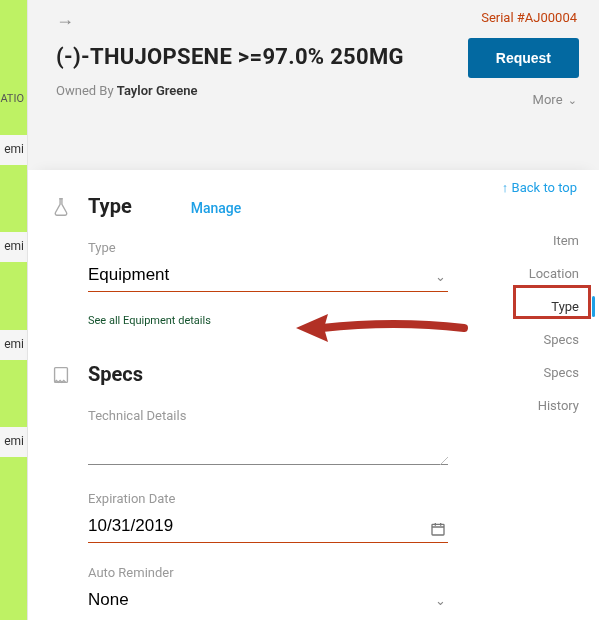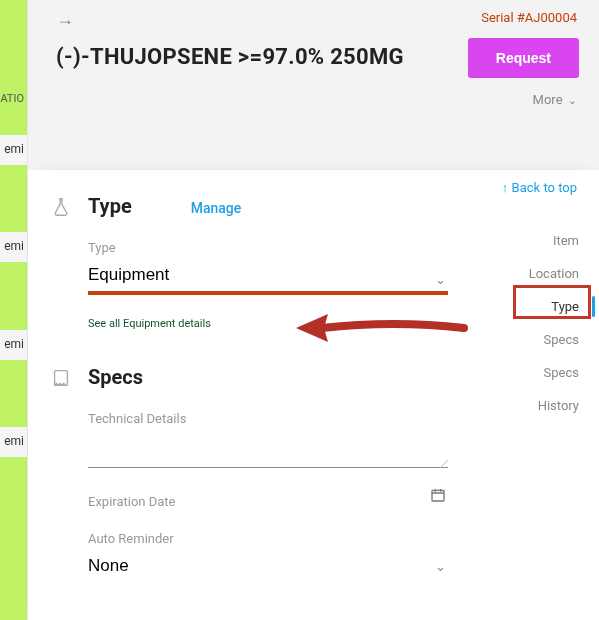--- a/index.html
+++ b/index.html
@@ -74,21 +74,21 @@
     .owned {
       margin-top: 14px;
       font-size: 13px;
       color: #888;
     }
     .owned b { color: #333; font-weight: 600; }
     .request-btn {
       position: absolute;
       right: 20px;
       top: 38px;
-      background: #d946ef;
+      background: #0369a1;
       color: #fff;
       border: none;
       border-radius: 3px;
       padding: 12px 28px;
       font-size: 14px;
       font-weight: 600;
       cursor: pointer;
     }
     .more {
       position: absolute;
@@ -167,21 +167,21 @@
     }
     .field-label {
       font-size: 13px;
       color: #999;
       margin-top: 22px;
     }
     .field-input {
       width: 360px;
       margin-top: 6px;
       border: none;
-      border-bottom: 4px solid #c2410c;
+      border-bottom: 1px solid #c2410c;
       font-size: 17px;
       padding: 4px 24px 6px 0;
       background: transparent;
       position: relative;
     }
     .field-wrap { position: relative; width: 360px; }
     .field-chevron {
       position: absolute;
       right: 2px;
       bottom: 8px;
@@ -258,20 +258,24 @@
   <div class="grey-block" style="top:330px;"></div>
   <div class="rowlabel" style="top:337px;">emi</div>
   <div class="grey-block" style="top:427px;"></div>
   <div class="rowlabel" style="top:434px;">emi</div>
 </div>
 
 <div class="header">
   <span class="arrow-icon">→</span>
   <div class="serial">Serial #AJ00004</div>
   <div class="title">(-)-THUJOPSENE  &gt;=97.0% 250MG</div>
+  <div class="owned">
+    <span>Owned By</span>
+    <b>Taylor Greene</b>
+  </div>
   <button class="request-btn">Request</button>
   <div class="more">
     <span>More</span>
     <span class="chev">⌄</span>
   </div>
 </div>
 
 <div class="content">
   <div class="backtotop">
     <span>↑</span>
@@ -322,20 +326,21 @@
     </div>
     <h2>Specs</h2>
 
     <div class="field-label">Technical Details</div>
     <div class="textarea-handle">
       <textarea class="textarea-line" style="padding: 0px;"></textarea>
     </div>
 
     <div class="field-label">Expiration Date</div>
     <div class="field-wrap">
+      <input class="field-input" value="10/31/2019" style="">
       <span class="field-cal">
         <svg viewBox="0 0 24 24" stroke="#777" fill="none" stroke-width="2">
             <rect x="3" y="5" width="18" height="16" rx="1"></rect>
             <path d="M3 9h18M8 3v4M16 3v4"></path>
           </svg>
       </span>
     </div>
 
     <div class="field-label">Auto Reminder</div>
     <div class="field-wrap">

